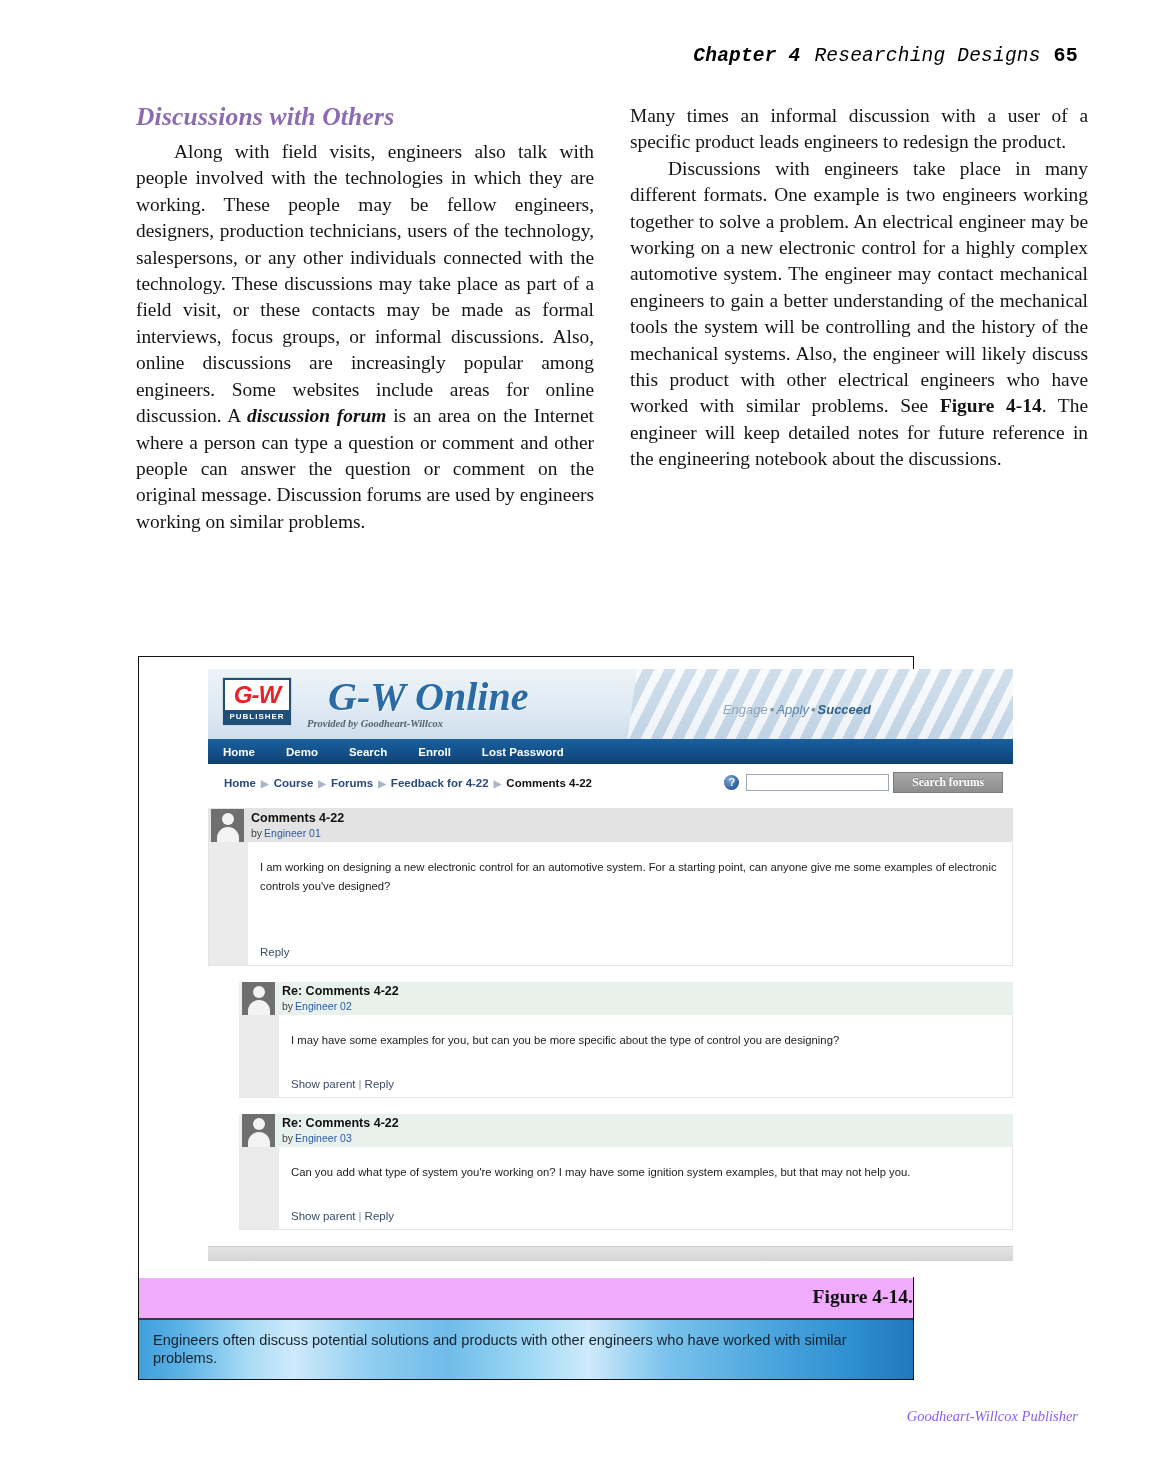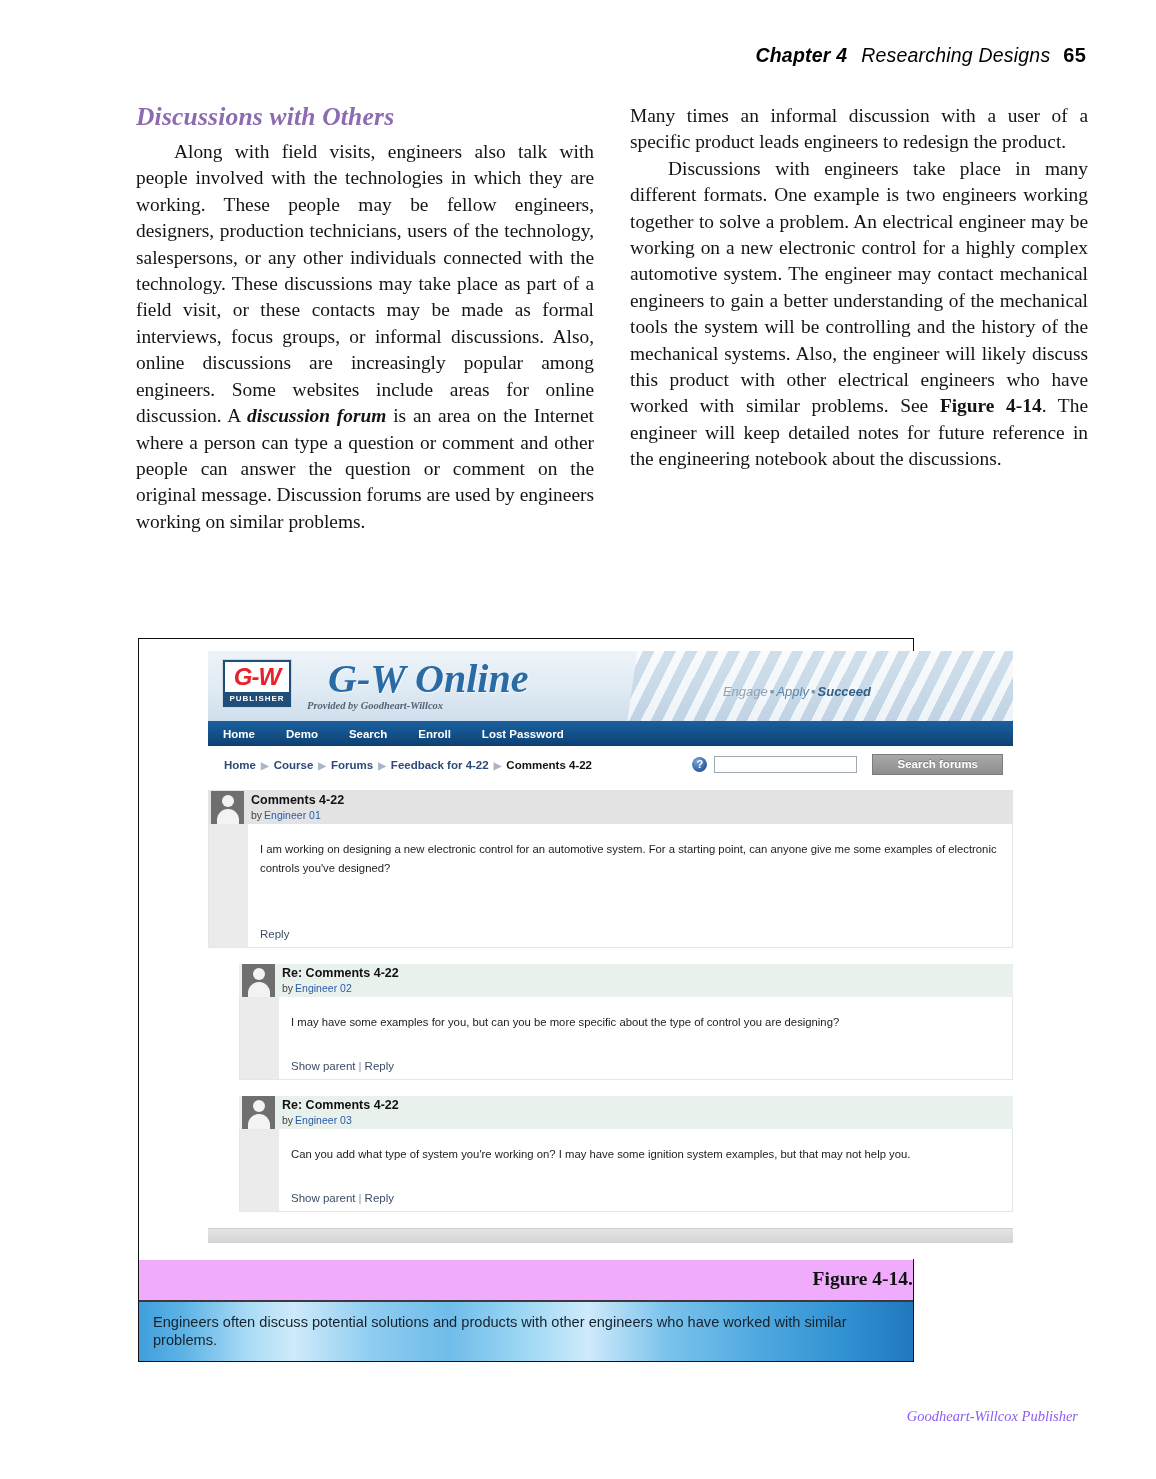--- a/index.html
+++ b/index.html
@@ -14,22 +14,22 @@
     position: relative;
     font-family: "Liberation Serif", serif;
     color: #000;
     overflow: hidden;
   }
 
   
   .running-head {
     position: absolute;
     top: 44px;
-    right: 70px;
-    font-family: Liberation Sans, sans-serif;
+    right: 78px;
+    font-family: Liberation Mono, monospace;
     font-style: italic;
     font-size: 19.5px;
     color: #000;
     letter-spacing: 0.2px;
     white-space: nowrap;
   }
   .running-head .chap {
     font-weight: bold;
     font-style: italic;
   }
@@ -75,21 +75,21 @@
   }
   p.body + p.body { margin-top: 0; }
   p.body.indent { text-indent: 38px; }
   .bi { font-weight: bold; font-style: italic; }
   .b  { font-weight: bold; }
 
   
   .figure-frame {
     position: absolute;
     left: 138px;
-    top: 638px;
+    top: 656px;
     width: 776px;
     box-sizing: border-box;
     border: 1px solid #111;
     background: #ffffff;
   }
 
   .screenshot {
     margin: 12px 0 0 69px;
     width: 805px;
     background: #ffffff;
@@ -251,26 +251,26 @@
     border: 1px solid #9fa9b4;
     background: #fff;
     box-sizing: border-box;
     font-family: "Liberation Sans", sans-serif;
     font-size: 11px;
     padding: 0 3px;
   }
   .search-btn {
     height: 19px;
     line-height: 19px;
-    padding: 0 24px;
-    margin-left: 15px;
+    padding: 0 18px;
+    margin-left: 4px;
     background: linear-gradient(to bottom, #a9a9a9, #8d8d8d);
     border: 1px solid #7c7c7c;
     color: #ffffff;
-    font-family: Liberation Sans, sans-serif;
+    font-family: Liberation Serif, serif;
     font-weight: bold;
     font-size: 11.5px;
     white-space: nowrap;
     text-shadow: 0 -1px 0 rgba(0,0,0,.25);
   }
 
   
   .forum { background: #ffffff; padding-bottom: 0; }
 
   .post { position: relative; margin-bottom: 16px; }

